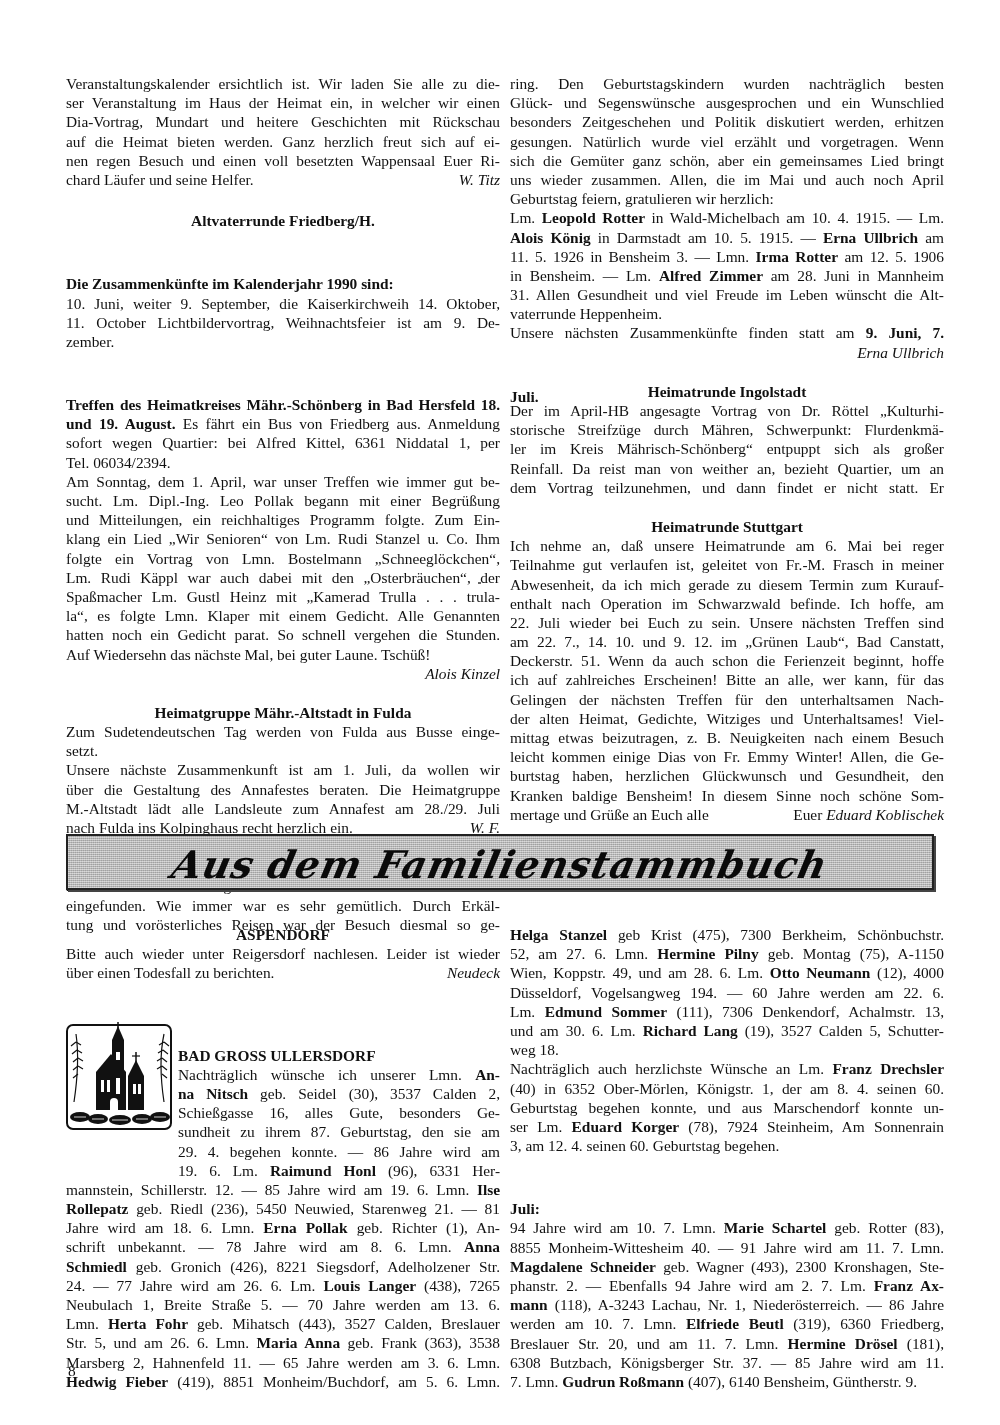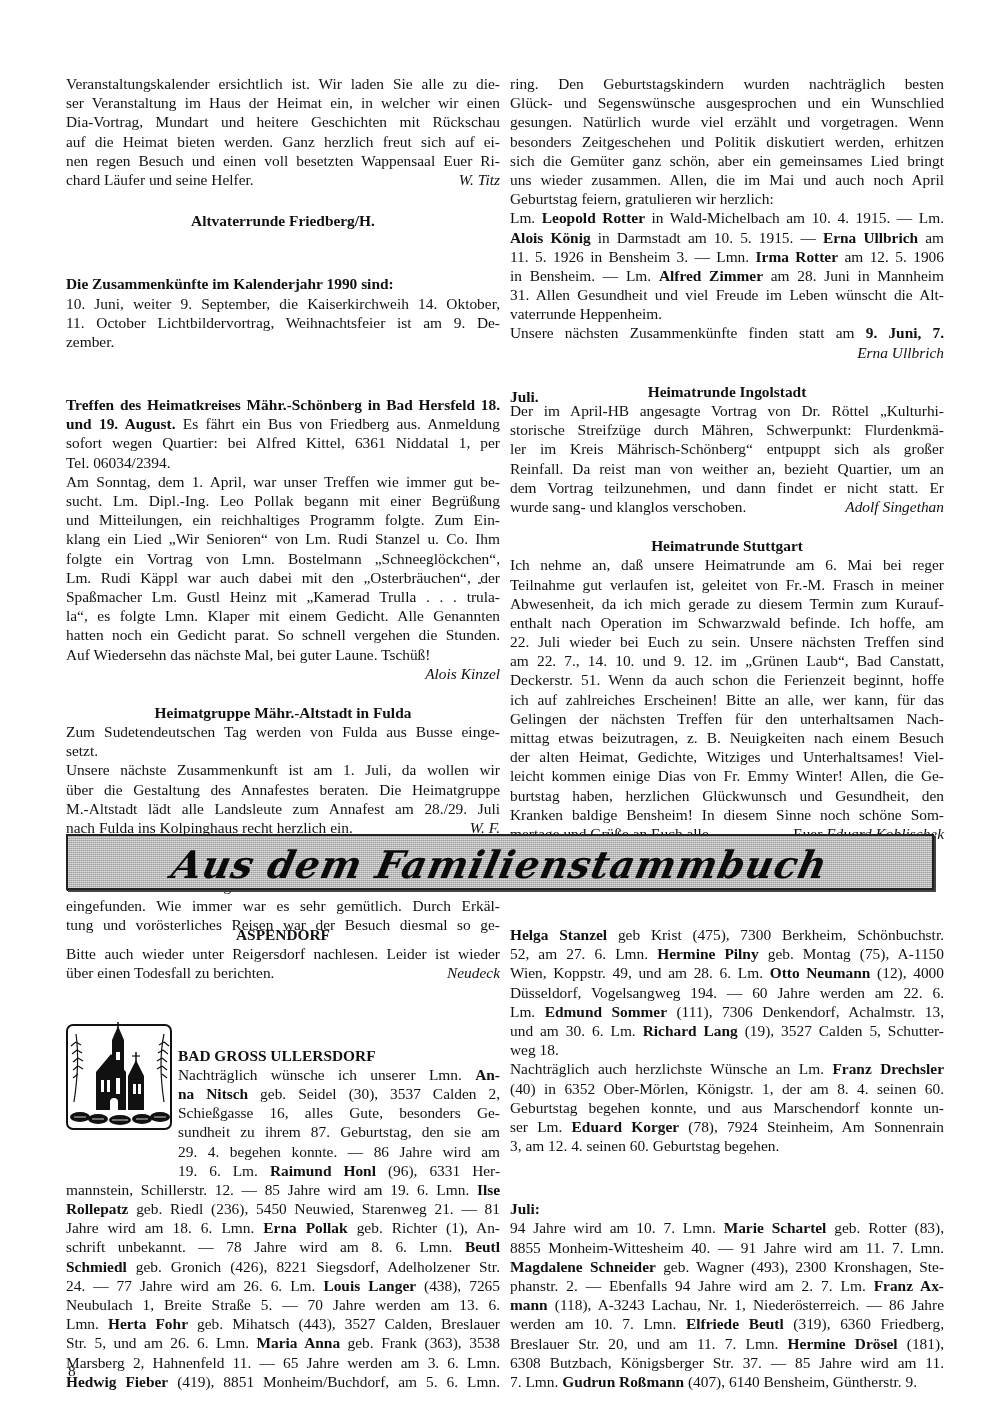--- a/index.html
+++ b/index.html
@@ -100,22 +100,22 @@
       <div class="line">Zum Runden-Nachmittag am 7. 4. hatten sich 15 Teilnehmer</div>
       <div class="line">eingefunden. Wie immer war es sehr gemütlich. Durch Erkäl-</div>
       <div class="line">tung und vorösterliches Reisen war der Besuch diesmal so ge-</div>
     </div>
 </div>
 
 <div class="col col-right" style="top:74px;">
   <div id="rt-hepp">
       <div class="line">ring. Den Geburtstagskindern wurden nachträglich besten</div>
       <div class="line">Glück- und Segenswünsche ausgesprochen und ein Wunschlied</div>
+      <div class="line">besonders Zeitgeschehen und Politik diskutiert werden, erhitzen</div>
       <div class="line">gesungen. Natürlich wurde viel erzählt und vorgetragen. Wenn</div>
-      <div class="line">besonders Zeitgeschehen und Politik diskutiert werden, erhitzen</div>
       <div class="line">sich die Gemüter ganz schön, aber ein gemeinsames Lied bringt</div>
       <div class="line">uns wieder zusammen. Allen, die im Mai und auch noch April</div>
     </div>
   <div class="line last">Geburtstag feiern, gratulieren wir herzlich:</div>
   <div id="rt-bday">
       <div class="line"><span>Lm. </span><span class="b">Leopold Rotter</span><span> in Wald-Michelbach am 10. 4. 1915. — Lm.</span></div>
       <div class="line"><span class="b">Alois König</span><span> in Darmstadt am 10. 5. 1915. — </span><span class="b">Erna Ullbrich</span><span> am</span></div>
       <div class="line"><span>11. 5. 1926 in Bensheim 3. — Lmn. </span><span class="b">Irma Rotter</span><span> am 12. 5. 1906</span></div>
       <div class="line"><span>in Bensheim. — Lm. </span><span class="b">Alfred Zimmer</span><span> am 28. Juni in Mannheim</span></div>
       <div class="line"><span>31. Allen Gesundheit und viel Freude im Leben wünscht die Alt-</span></div>
@@ -129,39 +129,35 @@
   <div class="gap" style="height:20px"></div>
 
   <div class="line head">Heimatrunde Ingolstadt</div>
   <div id="rt-ingol">
       <div class="line">Der im April-HB angesagte Vortrag von Dr. Röttel „Kulturhi-</div>
       <div class="line">storische Streifzüge durch Mähren, Schwerpunkt: Flurdenkmä-</div>
       <div class="line">ler im Kreis Mährisch-Schönberg“ entpuppt sich als großer</div>
       <div class="line">Reinfall. Da reist man von weither an, bezieht Quartier, um an</div>
       <div class="line">dem Vortrag teilzunehmen, und dann findet er nicht statt. Er</div>
     </div>
-  <div class="line split">
-    <span>wurde sang- und klanglos verschoben.</span>
-    <span class="i">Adolf Singethan</span>
-  </div>
   <div class="gap" style="height:20px"></div>
 
   <div class="line head">Heimatrunde Stuttgart</div>
   <div id="rt-stutt">
       <div class="line">Ich nehme an, daß unsere Heimatrunde am 6. Mai bei reger</div>
       <div class="line">Teilnahme gut verlaufen ist, geleitet von Fr.-M. Frasch in meiner</div>
       <div class="line">Abwesenheit, da ich mich gerade zu diesem Termin zum Kurauf-</div>
       <div class="line">enthalt nach Operation im Schwarzwald befinde. Ich hoffe, am</div>
       <div class="line">22. Juli wieder bei Euch zu sein. Unsere nächsten Treffen sind</div>
       <div class="line">am 22. 7., 14. 10. und 9. 12. im „Grünen Laub“, Bad Canstatt,</div>
       <div class="line">Deckerstr. 51. Wenn da auch schon die Ferienzeit beginnt, hoffe</div>
       <div class="line">ich auf zahlreiches Erscheinen! Bitte an alle, wer kann, für das</div>
       <div class="line">Gelingen der nächsten Treffen für den unterhaltsamen Nach-</div>
+      <div class="line">der alten Heimat, Gedichte, Witziges und Unterhaltsames! Viel-</div>
       <div class="line">mittag etwas beizutragen, z. B. Neuigkeiten nach einem Besuch</div>
-      <div class="line">der alten Heimat, Gedichte, Witziges und Unterhaltsames! Viel-</div>
       <div class="line">leicht kommen einige Dias von Fr. Emmy Winter! Allen, die Ge-</div>
       <div class="line">burtstag haben, herzlichen Glückwunsch und Gesundheit, den</div>
       <div class="line">Kranken baldige Bensheim! In diesem Sinne noch schöne Som-</div>
     </div>
   <div class="line split">
     <span>mertage und Grüße an Euch alle</span>
     <span><span>Euer </span><span class="i">Eduard Koblischek</span></span>
   </div>
 </div>
 
@@ -185,21 +181,21 @@
       <div class="line wrap-line"><span class="b">na Nitsch</span><span> geb. Seidel (30), 3537 Calden 2,</span></div>
       <div class="line wrap-line"><span>Schießgasse 16, alles Gute, besonders Ge-</span></div>
       <div class="line wrap-line"><span>sundheit zu ihrem 87. Geburtstag, den sie am</span></div>
       <div class="line wrap-line"><span>29. 4. begehen konnte. — 86 Jahre wird am</span></div>
       <div class="line wrap-line"><span>19. 6. Lm. </span><span class="b">Raimund Honl</span><span> (96), 6331 Her-</span></div>
     </div>
   <div id="lb-lines">
       <div class="line"><span>mannstein, Schillerstr. 12. — 85 Jahre wird am 19. 6. Lmn. </span><span class="b">Ilse</span></div>
       <div class="line"><span class="b">Rollepatz</span><span> geb. Riedl (236), 5450 Neuwied, Starenweg 21. — 81</span></div>
       <div class="line"><span>Jahre wird am 18. 6. Lmn. </span><span class="b">Erna Pollak</span><span> geb. Richter (1), An-</span></div>
-      <div class="line"><span>schrift unbekannt. — 78 Jahre wird am 8. 6. Lmn. </span><span class="b">Beutl</span></div>
+      <div class="line"><span>schrift unbekannt. — 78 Jahre wird am 8. 6. Lmn. </span><span class="b">Anna</span></div>
       <div class="line"><span class="b">Schmiedl</span><span> geb. Gronich (426), 8221 Siegsdorf, Adelholzener Str.</span></div>
       <div class="line"><span>24. — 77 Jahre wird am 26. 6. Lm. </span><span class="b">Louis Langer</span><span> (438), 7265</span></div>
       <div class="line"><span>Neubulach 1, Breite Straße 5. — 70 Jahre werden am 13. 6.</span></div>
       <div class="line"><span>Lmn. </span><span class="b">Herta Fohr</span><span> geb. Mihatsch (443), 3527 Calden, Breslauer</span></div>
       <div class="line"><span>Str. 5, und am 26. 6. Lmn. </span><span class="b">Maria Anna</span><span> geb. Frank (363), 3538</span></div>
       <div class="line"><span>Marsberg 2, Hahnenfeld 11. — 65 Jahre werden am 3. 6. Lmn.</span></div>
       <div class="line"><span class="b">Hedwig Fieber</span><span> (419), 8851 Monheim/Buchdorf, am 5. 6. Lmn.</span></div>
     </div>
 </div>
 

